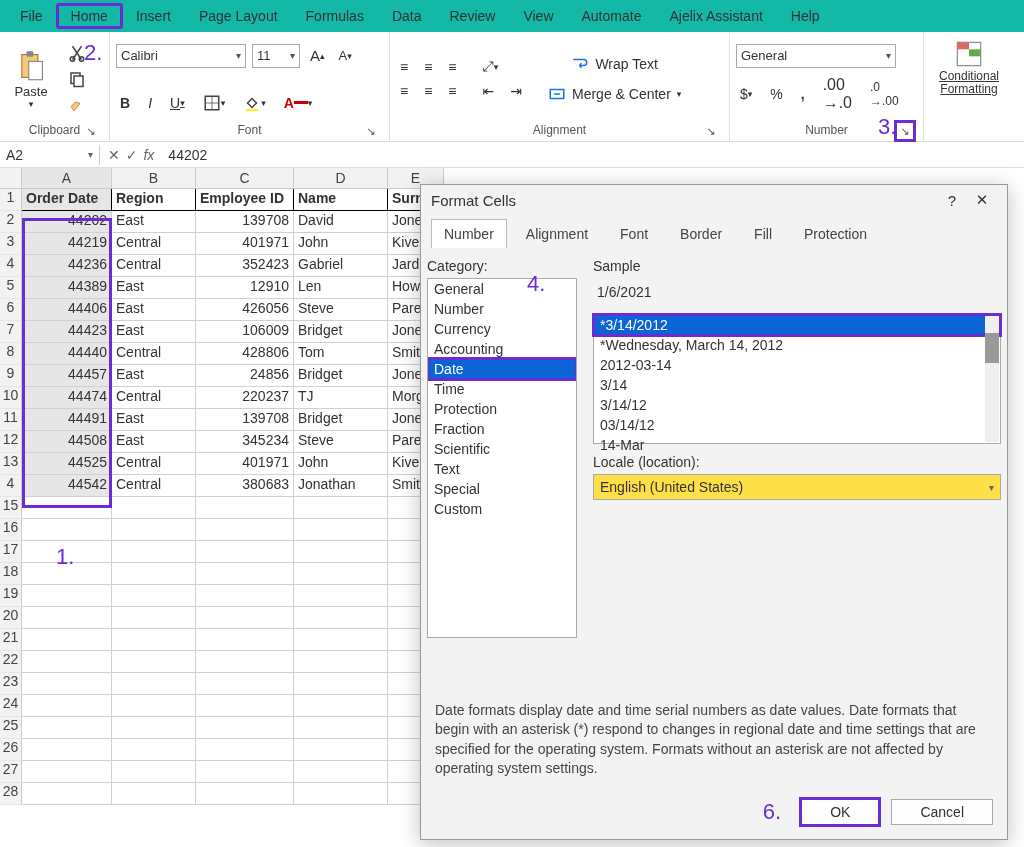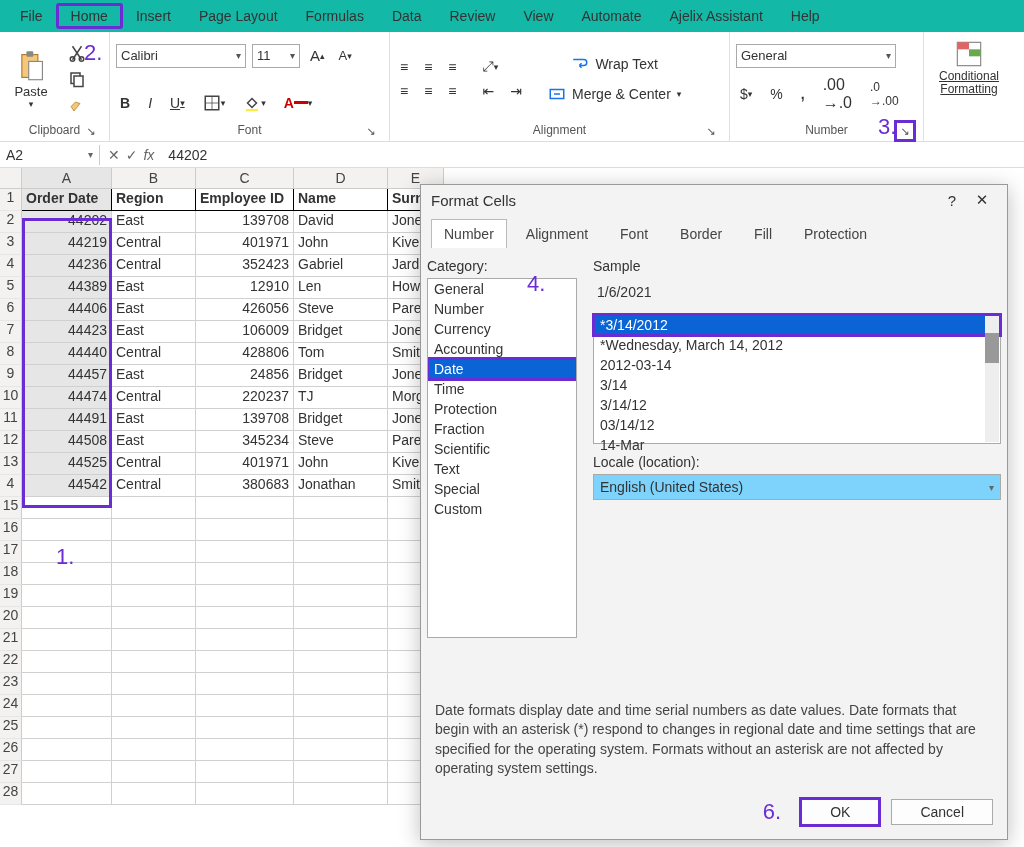--- a/index.html
+++ b/index.html
@@ -258,21 +258,21 @@
   .type-list .scrollbar {
     position:absolute; right:1px; top:1px; bottom:1px; width:14px; background:#eee;
   }
   .type-list .thumb {
     position:absolute; right:1px; top:18px; width:14px; height:30px; background:#999;
   }
   .locale {
     margin-top:10px;
   }
   .locale-box {
-    background:#7dd3fc;
+    background:#fde047;
     border:1px solid #aaa;
     padding:4px 6px;
     display:flex;
     align-items:center;
     font-size:14px;
     margin-top:4px;
     justify-content:flex-end;
   }
   .locale-box .drop{margin-left:auto;font-size:10px;color:#666;}
   .desc {

